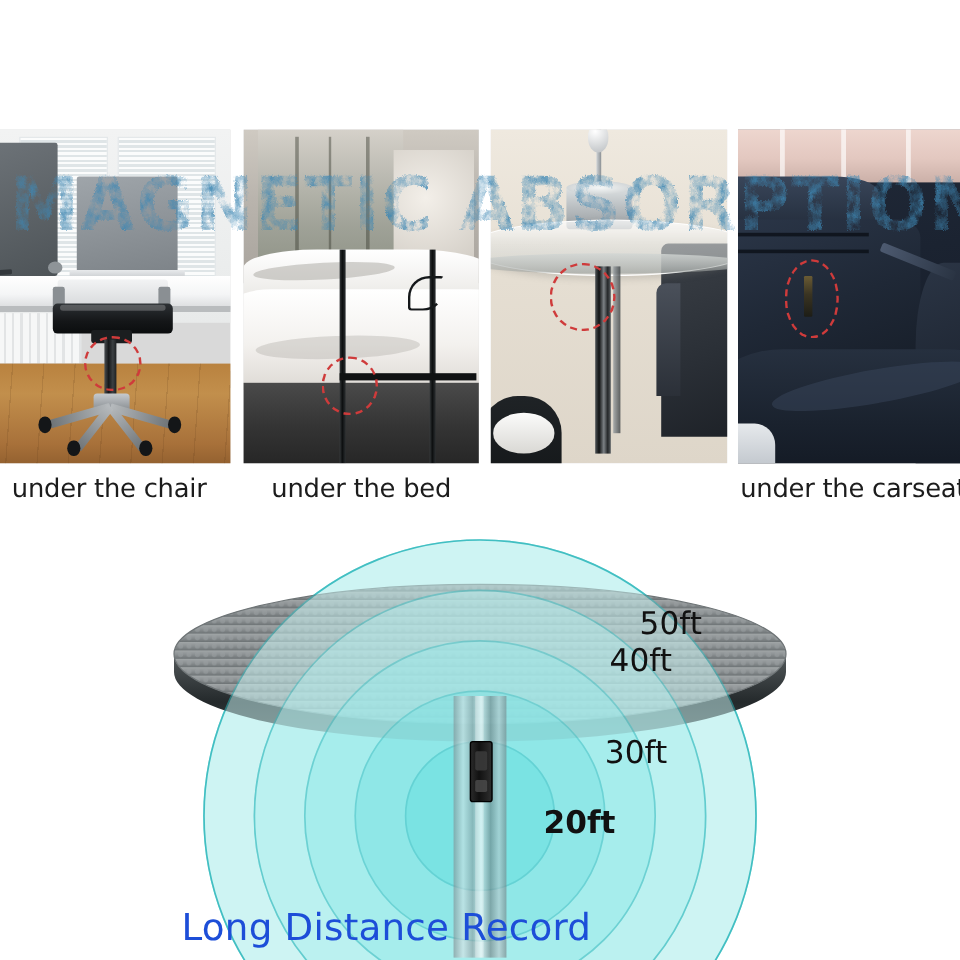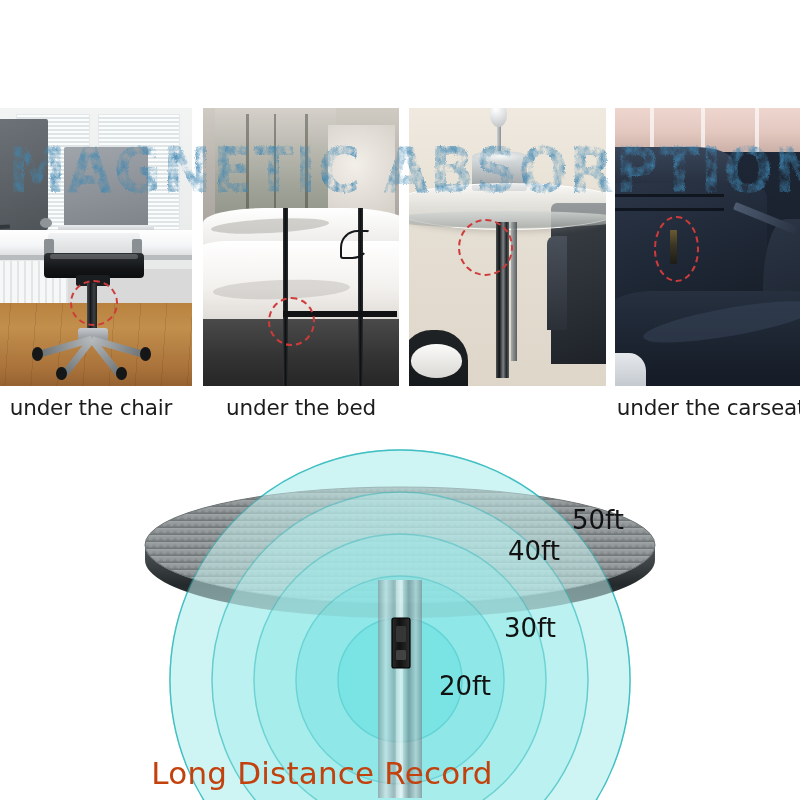--- a/index.html
+++ b/index.html
@@ -419,33 +419,33 @@
 
   .dist-label {
     position: absolute;
     font-size: 26px;
     color: #111111;
     font-family: "DejaVu Sans", "Liberation Sans", sans-serif;
     white-space: nowrap;
     z-index: 30;
     letter-spacing: 0px;
   }
-  .dist-50 { left: 533px; top: 505px; margin-left: 39px; }
+  .dist-50 { left: 533px; top: 505px; }
   .dist-40 { left: 508px; top: 536px; }
   .dist-30 { left: 484px; top: 613px; margin-left: 20px; }
-  .dist-20 { left: 439px; top: 671px; }
+  .dist-20 { left: 453px; top: 671px; font-weight: bold; }
 
   .footer-title {
     position: absolute;
     left: 0;
     top: 755px;
     width: 644px;
     text-align: center;
     font-size: 31px;
-    color: #c2410c;
+    color: #1d4ed8;
     font-family: "DejaVu Sans", "Liberation Sans", sans-serif;
     z-index: 30;
     letter-spacing: 0.2px;
   }
 </style>
 </head>
 <body>
 
 <div id="page">
 

